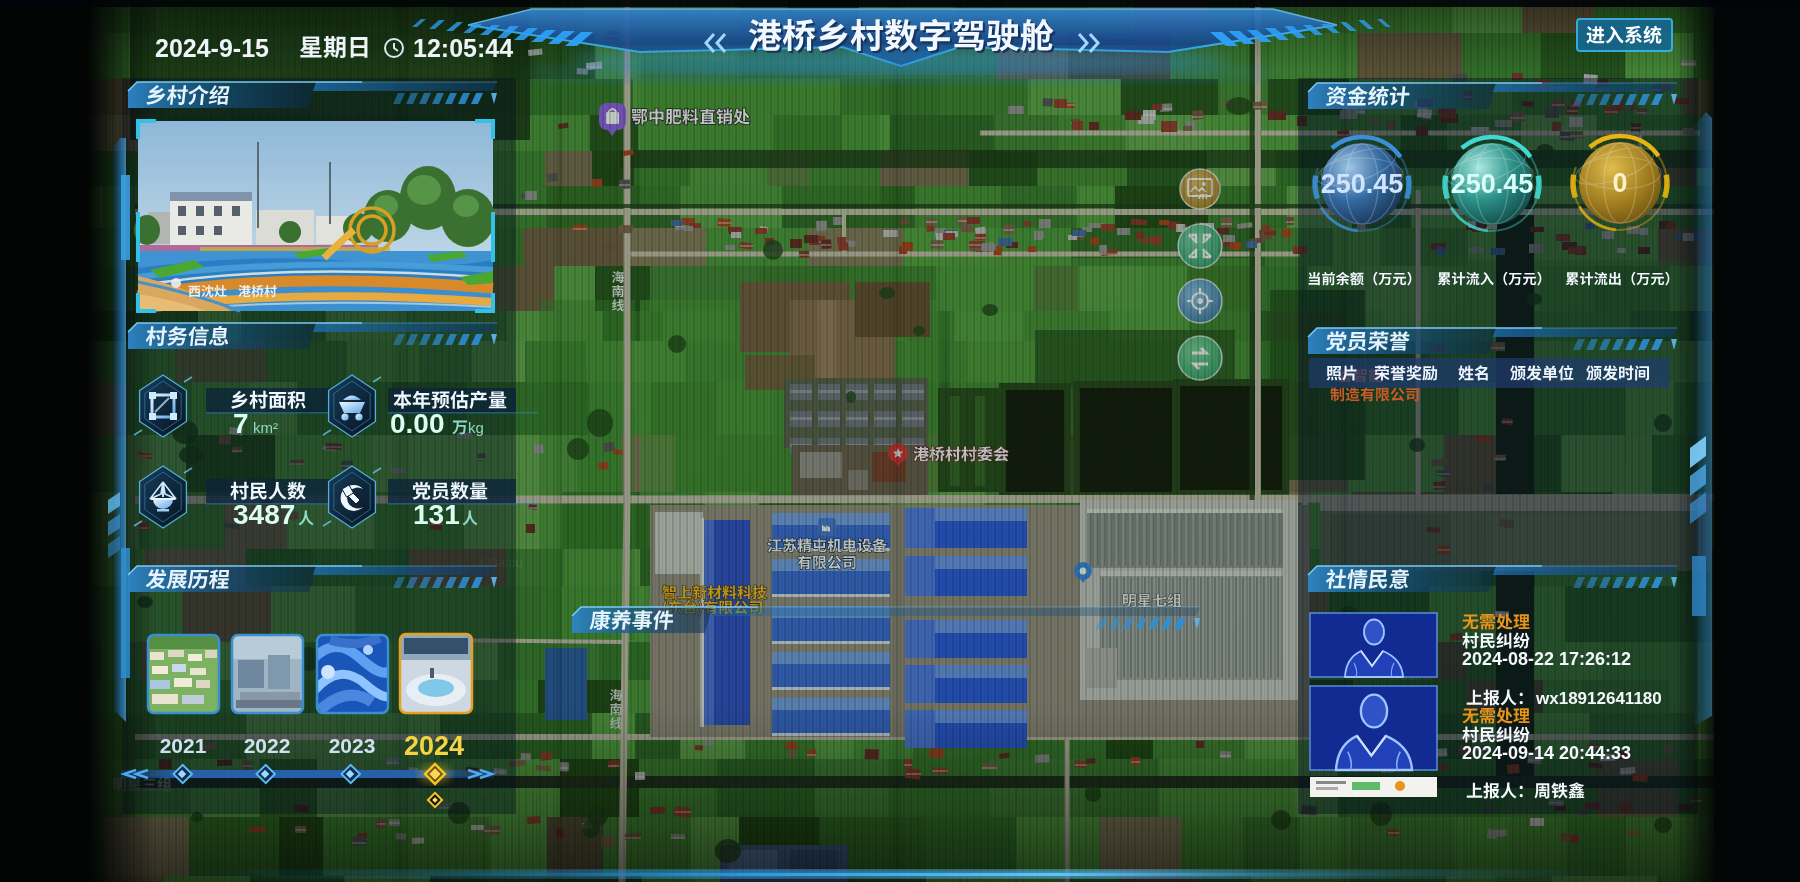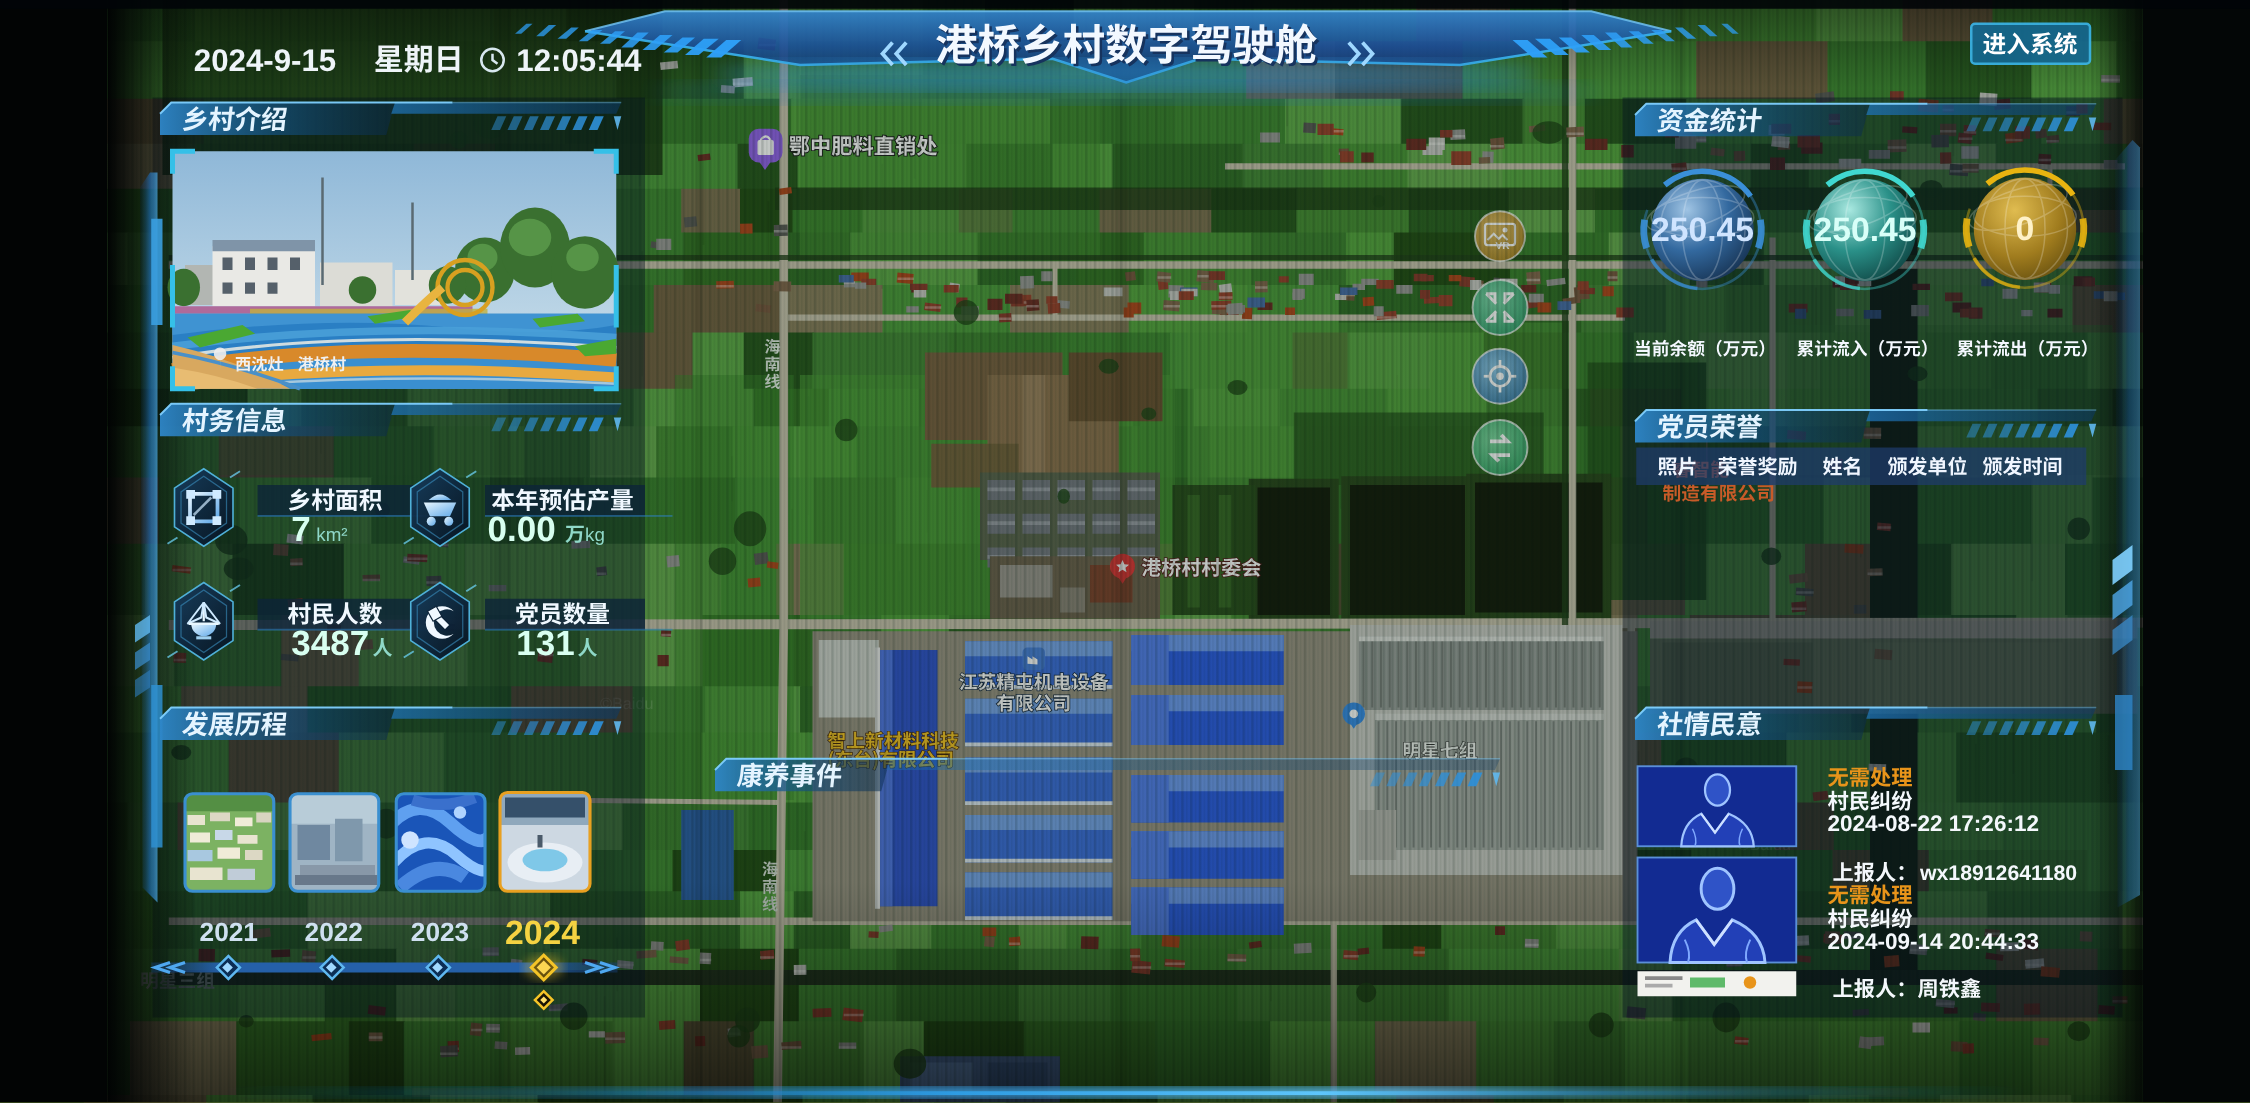--- a/index.html
+++ b/index.html
@@ -1,15 +1,15 @@
 <!DOCTYPE html>
 <html><head><meta charset="utf-8"><title>dashboard</title>
 <style>
 html,body{margin:0;padding:0;background:#000;}
-#stage{position:relative;width:1800px;height:882px;overflow:hidden;background:#fdba74;font-family:"Liberation Sans", sans-serif;}
+#stage{position:relative;width:1800px;height:882px;overflow:hidden;background:#eab308;font-family:"Liberation Sans", sans-serif;}
 svg{display:block;}
 </style></head>
 <body>
 <div id="stage">
 <svg width="1800" height="882" viewBox="0 0 1800 882" xmlns="http://www.w3.org/2000/svg">
 <defs>
         <linearGradient id="hdrband" x1="0" y1="0" x2="0" y2="1">
           <stop offset="0" stop-color="#3384cc" stop-opacity="0.92"></stop>
           <stop offset="0.5" stop-color="#1a4f9a" stop-opacity="0.88"></stop>
           <stop offset="1" stop-color="#0b2c5e" stop-opacity="0.85"></stop>

